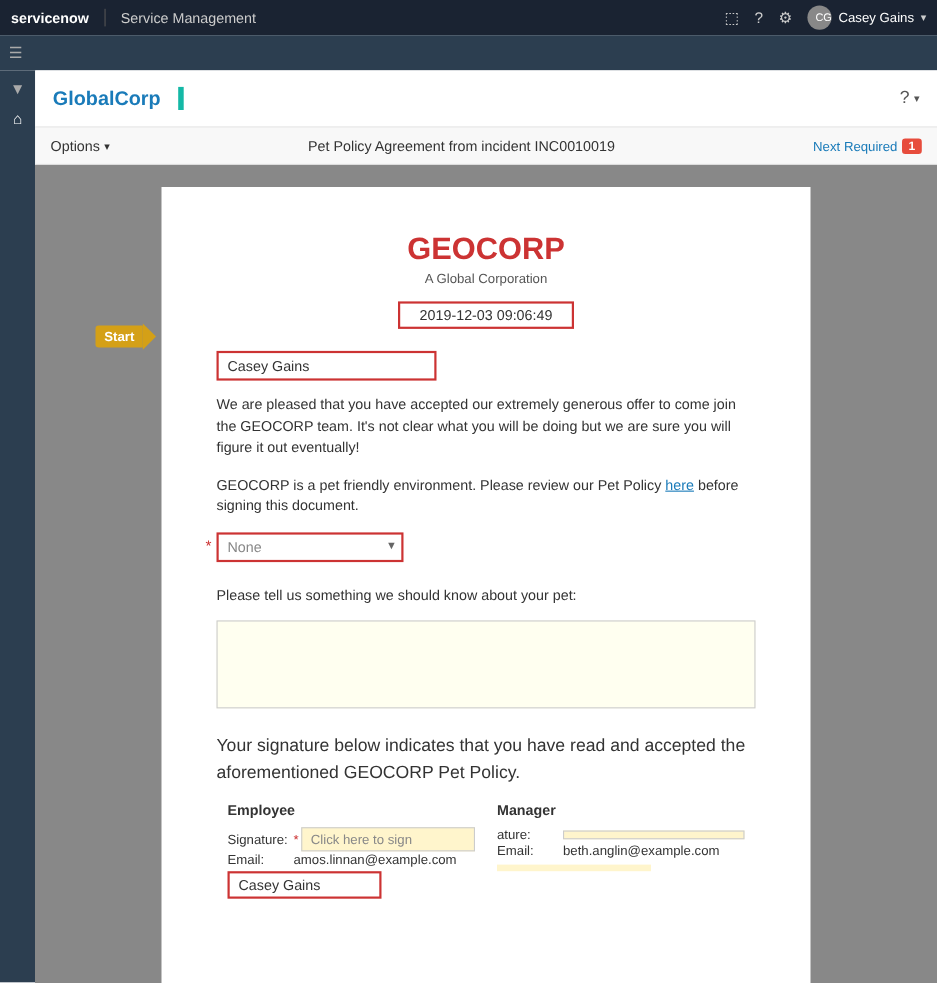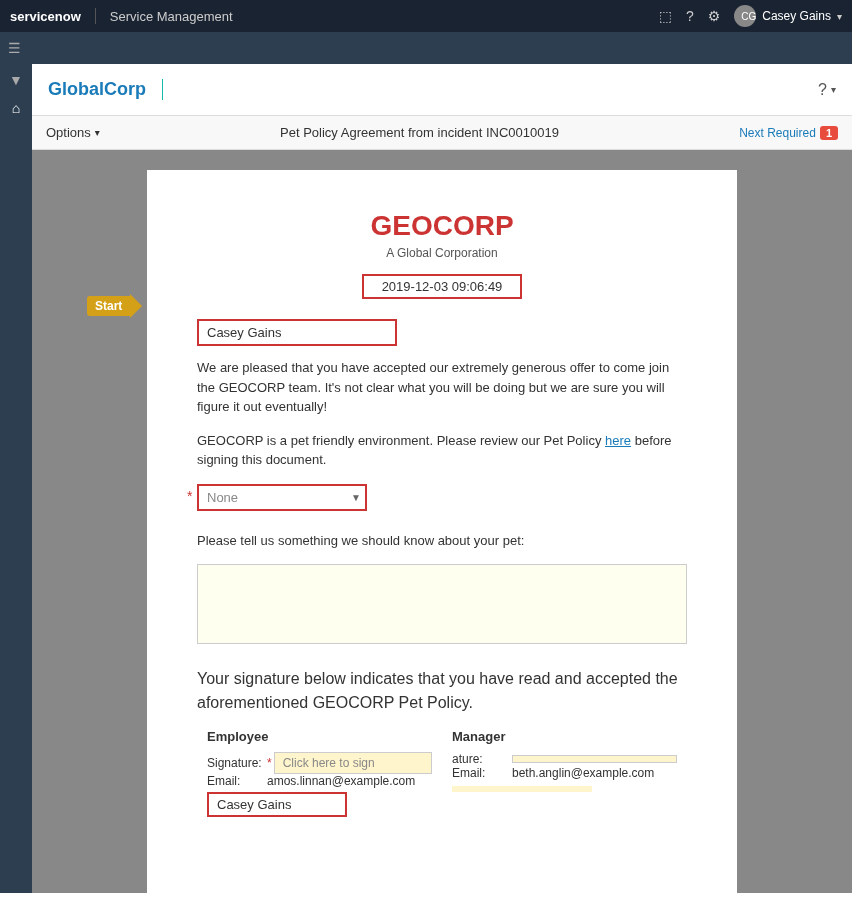--- a/index.html
+++ b/index.html
@@ -127,21 +127,21 @@
       align-items: center;
       padding: 0 16px;
       gap: 0;
       background: #fff;
     }
     .brand-globalcorp {
       font-size: 18px;
       color: #1a7bb9;
       font-weight: bold;
       padding-right: 16px;
-      border-right: 1px solid #14b8a6;
+      border-right: 5px solid #14b8a6;
     }
     .brand-powered {
       padding-left: 16px;
     }
     .brand-powered-label {
       font-size: 9px;
       color: #999;
       text-transform: uppercase;
       letter-spacing: 0.5px;
     }

